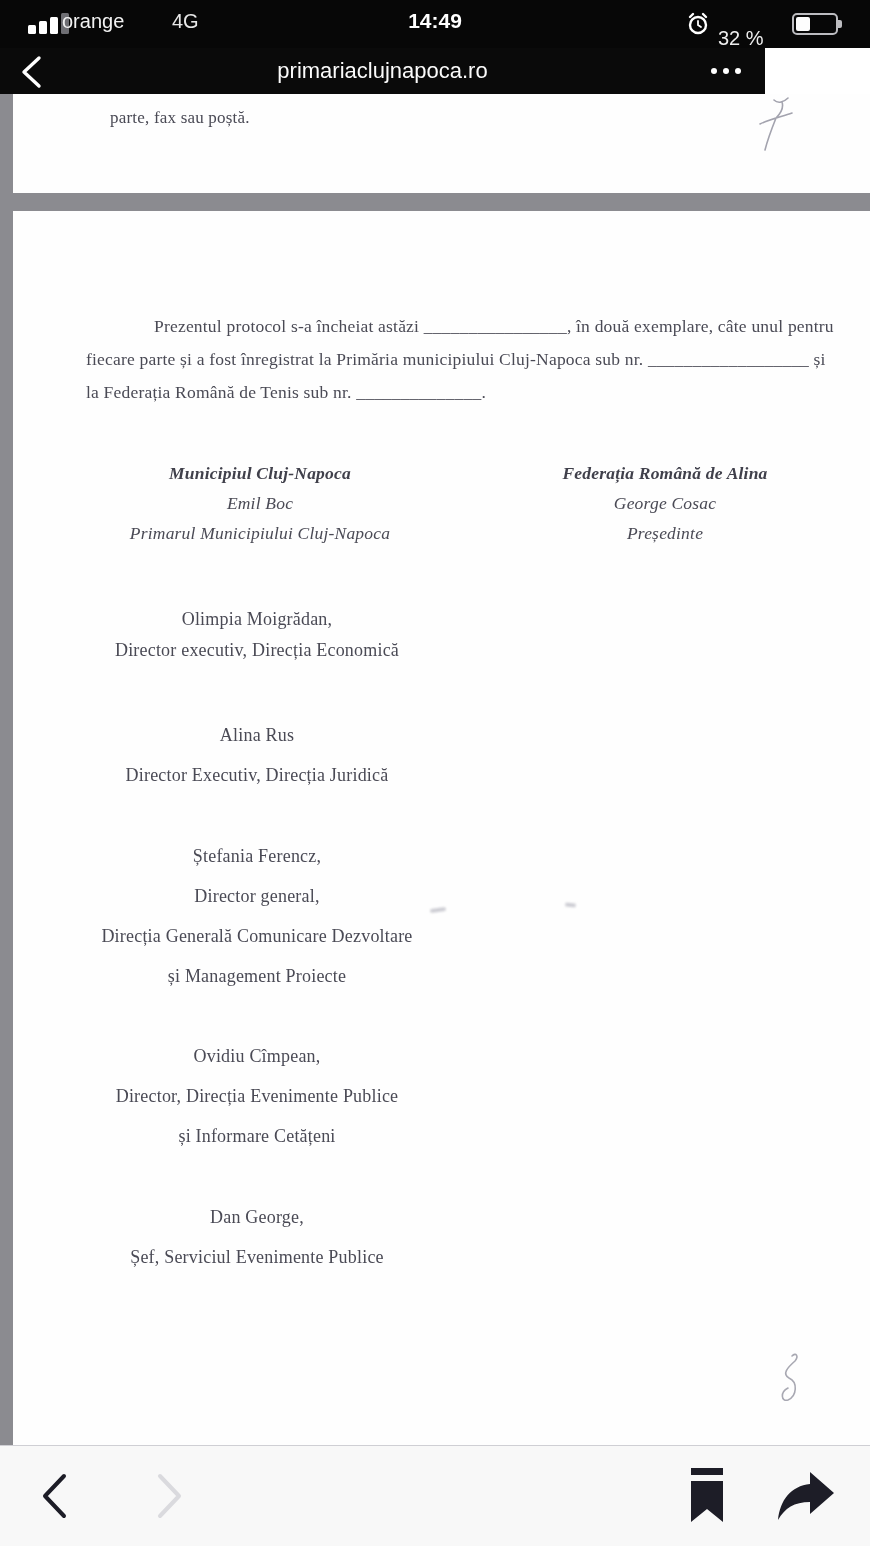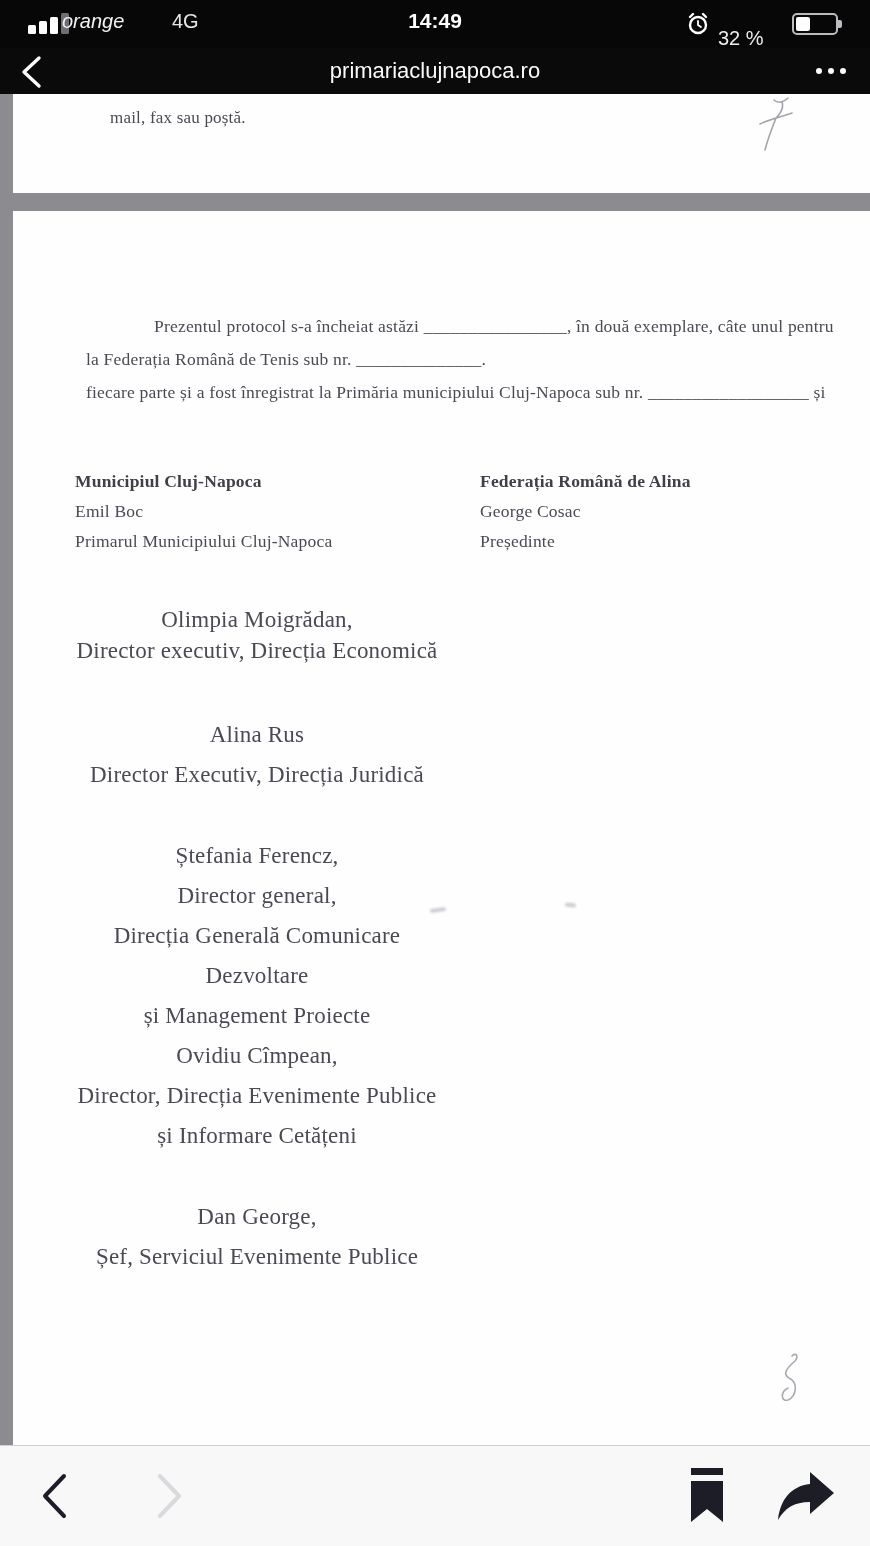--- a/index.html
+++ b/index.html
@@ -1,59 +1,59 @@
 <!DOCTYPE html>
 <html><head>
 <meta charset="utf-8">
 <style>
   html,body{margin:0;padding:0;background:#000;}
   #screen{position:relative;width:870px;height:1546px;background:#ffffff;overflow:hidden;}
 
   
   .status-bar{position:absolute;top:0;left:0;width:870px;height:48px;background:#070707;color:#fff;
     font-family:"Liberation Sans",sans-serif;}
-  .carrier{position:absolute;left:62px;top:10px;font-size:20px;color:#f2f2f2;font-style:italic;}
+  .carrier{position:absolute;left:62px;top:10px;font-size:20px;color:#f2f2f2;}
   .network{position:absolute;left:172px;top:10px;font-size:20px;color:#e8e8e8;}
   .time{position:absolute;left:0;right:0;top:9px;text-align:center;font-size:21px;font-weight:bold;color:#fff;}
   .battery-text{position:absolute;left:718px;top:10px;font-size:20px;color:#ededed;margin-top:17px;}
   .signal{position:absolute;left:28px;top:13px;display:flex;align-items:flex-end;gap:3px;height:21px;}
   .signal i{display:block;width:8px;border-radius:1.5px;background:#fff;}
   .signal i.b1{height:9px}.signal i.b2{height:13px}.signal i.b3{height:17px}
   .signal i.b4{height:21px;background:#6e6e73;}
   .alarm{position:absolute;left:686px;top:12px;}
   .battery{position:absolute;left:792px;top:13px;width:46px;height:22px;border:2px solid #bcbcc0;border-radius:5px;box-sizing:border-box;}
   .battery .fill{position:absolute;left:2px;top:2px;width:14px;height:14px;background:#fdfdfd;border-radius:2px;}
   .battery .nub{position:absolute;right:-6px;top:5px;width:4px;height:8px;background:#bcbcc0;border-radius:0 2px 2px 0;}
 
-  .nav-bar{position:absolute;top:48px;left:0;width:870px;height:46px;background:#0a0a0a;color:#fff;
+  .nav-bar{position:absolute;top:48px;left:0;width:765px;height:46px;background:#0a0a0a;color:#fff;
     font-family:"Liberation Sans",sans-serif;}
   .nav-title{position:absolute;left:0;right:0;top:10px;text-align:center;font-size:22px;color:#fbfbfb;}
   .nav-back{position:absolute;left:20px;top:7px;cursor:pointer;}
   .nav-more{position:absolute;right:24px;top:12px;display:flex;gap:6px;cursor:pointer;}
   .nav-more i{width:6px;height:6px;border-radius:50%;background:#fff;display:block;margin-top:8px;}
 
   
   .doc-area{position:absolute;top:94px;left:0;width:870px;height:1351px;background:#fefefe;}
   .left-strip{position:absolute;left:0;top:0;width:13px;height:1351px;background:#8b8b90;}
   .page-separator{position:absolute;left:0;top:99px;width:870px;height:18px;background:#8b8b90;}
 
   .scan{font-family:"Liberation Serif",serif;color:#4a4a55;filter:blur(0.35px);letter-spacing:0.2px;}
   .prev-line{position:absolute;left:110px;top:14px;font-size:17px;}
   .hand{position:absolute;}
 
   .paragraph{position:absolute;left:86px;top:216px;width:746px;font-size:17.5px;line-height:33px;}
   .p-line{white-space:nowrap;}
   .p-indent{text-indent:68px;font-family:Liberation Serif, serif;}
 
-  .party-col{position:absolute;top:372px;width:370px;font-size:17.5px;line-height:30px;}
+  .party-col{position:absolute;top:364px;width:370px;text-align:center;font-size:17.5px;line-height:30px;font-style:italic;}
   .party-left{left:75px;}
   .party-right{left:480px;}
   .party-header{font-weight:bold;color:#40404b;}
 
-  .official{position:absolute;left:62px;width:390px;text-align:center;font-size:23px;}
+  .official{position:absolute;left:62px;width:390px;text-align:center;font-size:18px;}
   .lh31{line-height:31px;} .lh40{line-height:40px;}
   .of1{top:510px;} .of2{top:621px;} .of3{top:742px;} .of4{top:942px;} .of5{top:1103px;}
 
   .smudge{position:absolute;background:#cdcdd4;border-radius:2px;filter:blur(1px);}
   .smudge1{left:430px;top:814px;width:16px;height:4px;transform:rotate(-8deg);}
   .smudge2{left:565px;top:809px;width:11px;height:4px;transform:rotate(6deg);}
 
   
   .toolbar{position:absolute;left:0;top:1445px;width:870px;height:101px;background:#f8f8f8;border-top:1px solid #cfcfd4;box-sizing:border-box;}
   .tb-btn{position:absolute;cursor:pointer;}
@@ -101,31 +101,31 @@
     <span class="nav-more">
         <i></i>
         <i></i>
         <i></i>
       </span>
   </div>
 
   <div class="doc-area">
     <div class="left-strip"></div>
 
-    <div class="prev-line scan">mail, fax sau poștă.</div>
+    <div class="prev-line scan">parte, fax sau poștă.</div>
     <svg class="hand" style="left:752px;top:2px;" width="48" height="58" viewBox="0 0 48 58">
       <path d="M30 6 C32 12 28 18 24 22 M24 22 C20 32 16 42 13 54 M8 28 C16 24 28 21 40 17 M22 4 C26 8 32 6 36 2" fill="none" stroke="#a3a3ae" stroke-width="1.6" stroke-linecap="round"></path>
     </svg>
 
     <div class="page-separator"></div>
 
     <div class="paragraph scan">
       <div class="p-line p-indent">Prezentul protocol s-a încheiat astăzi ________________, în două exemplare, câte unul pentru</div>
+      <div class="p-line">fiecare parte și a fost înregistrat la Primăria municipiului Cluj-Napoca sub nr. __________________ și</div>
       <div class="p-line">la Federația Română de Tenis sub nr. ______________.</div>
-      <div class="p-line">fiecare parte și a fost înregistrat la Primăria municipiului Cluj-Napoca sub nr. __________________ și</div>
     </div>
 
     <div class="party-col party-left scan">
       <div class="party-header">Municipiul Cluj-Napoca</div>
       <div>Emil Boc</div>
       <div>Primarul Municipiului Cluj-Napoca</div>
     </div>
     <div class="party-col party-right scan">
       <div class="party-header">Federația Română de Alina</div>
       <div>George Cosac</div>

